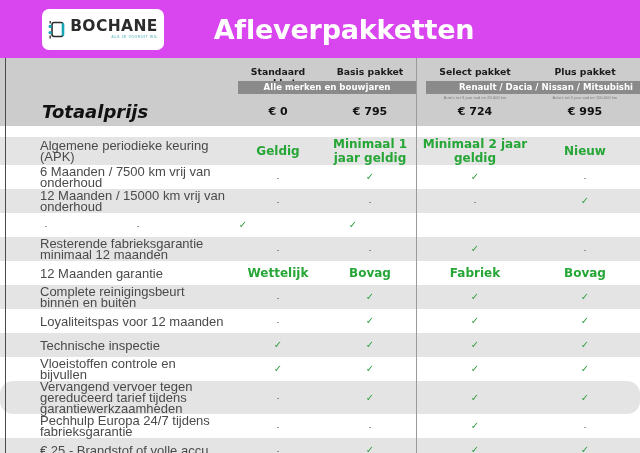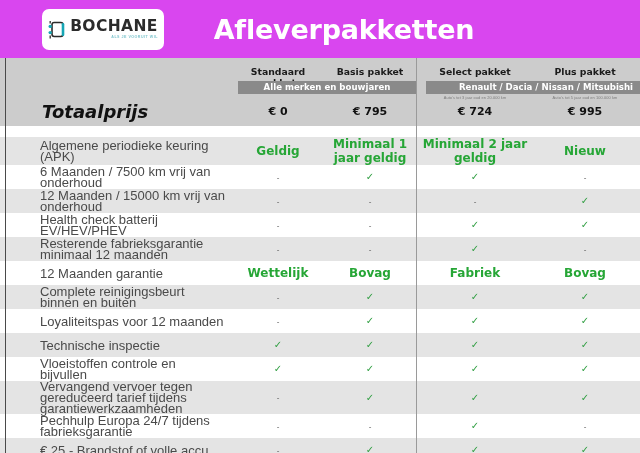--- a/index.html
+++ b/index.html
@@ -186,21 +186,21 @@
   .spacer-row {
     height: 11px;
     background: #ffffff;
   }
   .trow {
     min-height: 24px;
     align-items: center;
   }
   .trow.alt  { background: #e4e4e4; }
   .trow.base { background: #ffffff; }
-  .trow.tall { min-height: 32px; }
+  .trow.tall { min-height: 32px; border-radius: 13px; }
 
   .cell-label {
     font-size: 13px;
     color: #4a4a4a;
     padding-left: 40px;
     padding-right: 6px;
     line-height: 11px;
   }
   .cell-val {
     text-align: center;
@@ -336,21 +336,20 @@
       </div>
       <div class="row trow alt">
         <span class="c-label cell-label">12 Maanden / 15000 km vrij van onderhoud</span>
         <span class="c-std cell-val"><span class="dash">-</span></span>
         <span class="c-basis cell-val"><span class="dash">-</span></span>
         <span class="c-gap"></span>
         <span class="c-select cell-val"><span class="dash">-</span></span>
         <span class="c-plus cell-val"><span class="check">✓</span></span>
       </div>
       <div class="row trow base">
-        <span class="c-label cell-label">Health check batterij EV/HEV/PHEV</span>
         <span class="c-std cell-val"><span class="dash">-</span></span>
         <span class="c-basis cell-val"><span class="dash">-</span></span>
         <span class="c-gap"></span>
         <span class="c-select cell-val"><span class="check">✓</span></span>
         <span class="c-plus cell-val"><span class="check">✓</span></span>
       </div>
       <div class="row trow alt">
         <span class="c-label cell-label">Resterende fabrieksgarantie minimaal 12 maanden</span>
         <span class="c-std cell-val"><span class="dash">-</span></span>
         <span class="c-basis cell-val"><span class="dash">-</span></span>

